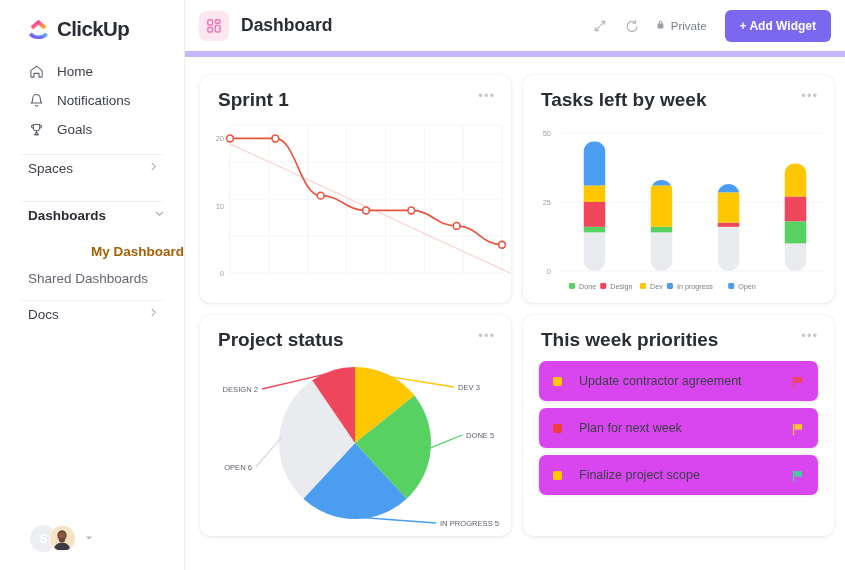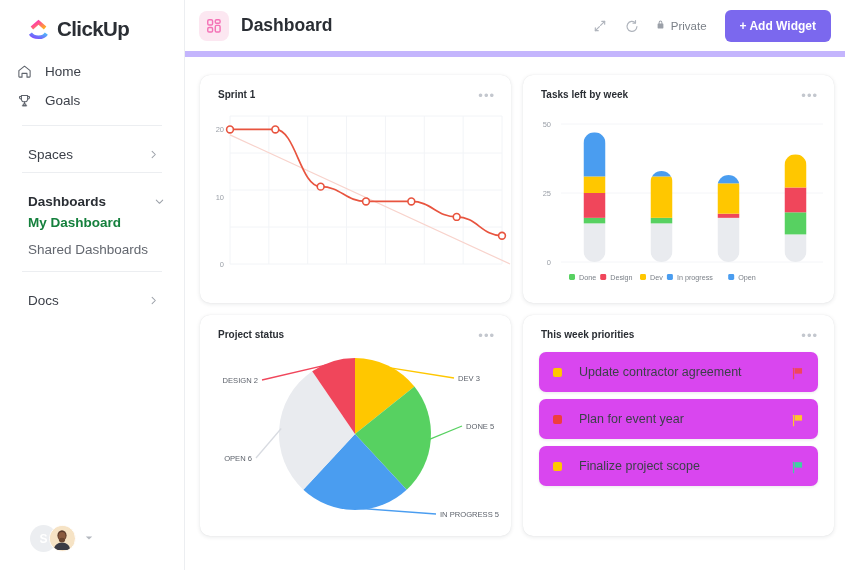--- a/index.html
+++ b/index.html
@@ -20,38 +20,38 @@
     position: relative;
     flex: 0 0 185px;
   }
   .logo-row { display: flex; align-items: center; gap: 7px; padding: 17px 0 0 27px; text-align: center; }
   .logo-mark { width: 23px; height: 23px; position: relative; }
   .logo-text { font-size: 20.5px; font-weight: bold; color: #2a2e34; letter-spacing: -0.6px; }
 
   .nav { margin-top: 16px; }
   .nav-item {
     display: flex; align-items: center; gap: 13px;
-    height: 29px; padding-left: 16px; cursor: pointer;
+    height: 29px; padding-left: 28px; cursor: pointer;
     font-size: 13.5px; color: #3c4049;
   }
   .nav-item .ico { width: 16px; height: 16px; display: flex; align-items: center; justify-content: center; }
 
   .divider { height: 1px; background: #eceef1; margin: 10px 22px 0 22px; }
 
   .sec-row {
-    display: flex; align-items: flex-end; justify-content: space-between;
+    display: flex; align-items: flex-start; justify-content: space-between;
     height: 30px; padding: 0 25px 0 28px; cursor: pointer;
     font-size: 13.5px; color: #3c4049;
   }
   .sec-row.bold { font-weight: bold; color: #2a2e34; gap: 48px; }
   .sub-item {
     height: 27px; display: flex; align-items: center;
     padding-left: 28px; cursor: pointer; font-size: 13.5px;
   }
-  .sub-item.active { font-weight: bold; color: #15803d; }
+  .sub-item.active { font-weight: bold; color: #a16207; justify-content: flex-end; }
   .sub-item.muted { color: #63676f; }
 
   .chev { color: #9ba0a8; font-size: 11px; line-height: 1; }
 
   .user-row { position: absolute; left: 30px; bottom: 18px; display: flex; align-items: center; }
   .av-s {
     width: 27px; height: 27px; border-radius: 50%; background: #eceef1;
     color: #ffffff; font-size: 12px; font-weight: bold;
     display: flex; align-items: center; justify-content: center;
   }
@@ -90,21 +90,21 @@
   .canvas { padding: 18px 8px 0 15px; display: flex; flex-wrap: wrap; gap: 12px; }
   .card {
     background: #ffffff; border-radius: 10px;
     box-shadow: 0 1px 4px rgba(20,25,40,.10), 0 0 1px rgba(20,25,40,.10);
     position: relative;
   }
   .card-head {
     display: flex; align-items: flex-start; justify-content: space-between;
     padding: 14px 16px 0 18px;
   }
-  .card-title { font-size: 10px; font-weight: bold; color: #2a2e34; }
+  .card-title { font-size: 19px; font-weight: bold; color: #2a2e34; }
   .dots { color: #c3c7ce; font-size: 13px; letter-spacing: 1px; cursor: pointer; line-height: 1; }
 
   .c-sprint { width: 311px; height: 228px; }
   .c-tasks  { width: 311px; height: 228px; text-align: center; }
   .c-status { width: 311px; height: 221px; }
   .c-prio   { width: 311px; height: 221px; }
 
   .chart-wrap { position: relative; width: 100%; height: 100%; }
 
   
@@ -147,20 +147,29 @@
     </div>
 
     <nav class="nav">
       <div class="nav-item">
         <span class="ico">
           <svg width="15" height="15" viewBox="0 0 24 24" fill="none" stroke="#5d626b" stroke-width="1.7" stroke-linecap="round" stroke-linejoin="round">
             <path d="M3 10.5 L12 3.5 L21 10.5 V20 a1 1 0 0 1-1 1 h-4 v-6 h-8 v6 H4 a1 1 0 0 1-1-1 Z"></path>
           </svg>
         </span>
         <span>Home</span>
+      </div>
+      <div class="nav-item">
+        <span class="ico">
+          <svg width="15" height="15" viewBox="0 0 24 24" fill="none" stroke="#5d626b" stroke-width="1.7" stroke-linecap="round" stroke-linejoin="round">
+            <path d="M18 8.5a6 6 0 1 0-12 0c0 6-2.5 7.5-2.5 7.5h17S18 14.5 18 8.5"></path>
+            <path d="M13.7 20a2 2 0 0 1-3.4 0"></path>
+          </svg>
+        </span>
+        <span>Notifications</span>
       </div>
       <div class="nav-item">
         <span class="ico">
           <svg width="15" height="15" viewBox="0 0 24 24" fill="none" stroke="#5d626b" stroke-width="1.7" stroke-linecap="round" stroke-linejoin="round">
             <path d="M7 4h10v5a5 5 0 0 1-10 0Z"></path>
             <path d="M7 5.5H4.5a2.5 2.5 0 0 0 2.5 4"></path>
             <path d="M17 5.5h2.5a2.5 2.5 0 0 1-2.5 4"></path>
             <path d="M12 14v3"></path>
               <path d="M8.5 20.5h7"></path>
               <path d="M10 17.5h4v3h-4z"></path>
@@ -399,21 +408,21 @@
             <div class="prio-item">
               <span class="sq" style="background: rgb(255, 199, 0);"></span>
               <span class="prio-text">Update contractor agreement</span>
               <span class="flag"><svg width="12" height="13" viewBox="0 0 16 18">
                   <rect x="1" y="1" width="1.7" height="16" rx="0.8" fill="#f0465b"></rect>
                   <path d="M3.4 1.6h10.2v7.6H3.4z" fill="#f0465b"></path>
                 </svg></span>
             </div>
             <div class="prio-item">
               <span class="sq" style="background: rgb(239, 62, 62);"></span>
-              <span class="prio-text">Plan for event year</span>
+              <span class="prio-text">Plan for next week</span>
               <span class="flag"><svg width="12" height="13" viewBox="0 0 16 18">
                   <rect x="1" y="1" width="1.7" height="16" rx="0.8" fill="#ffc62b"></rect>
                   <path d="M3.4 1.6h10.2v7.6H3.4z" fill="#ffc62b"></path>
                 </svg></span>
             </div>
             <div class="prio-item">
               <span class="sq" style="background: rgb(255, 199, 0);"></span>
               <span class="prio-text">Finalize project scope</span>
               <span class="flag"><svg width="12" height="13" viewBox="0 0 16 18">
                   <rect x="1" y="1" width="1.7" height="16" rx="0.8" fill="#3fd1a0"></rect>

